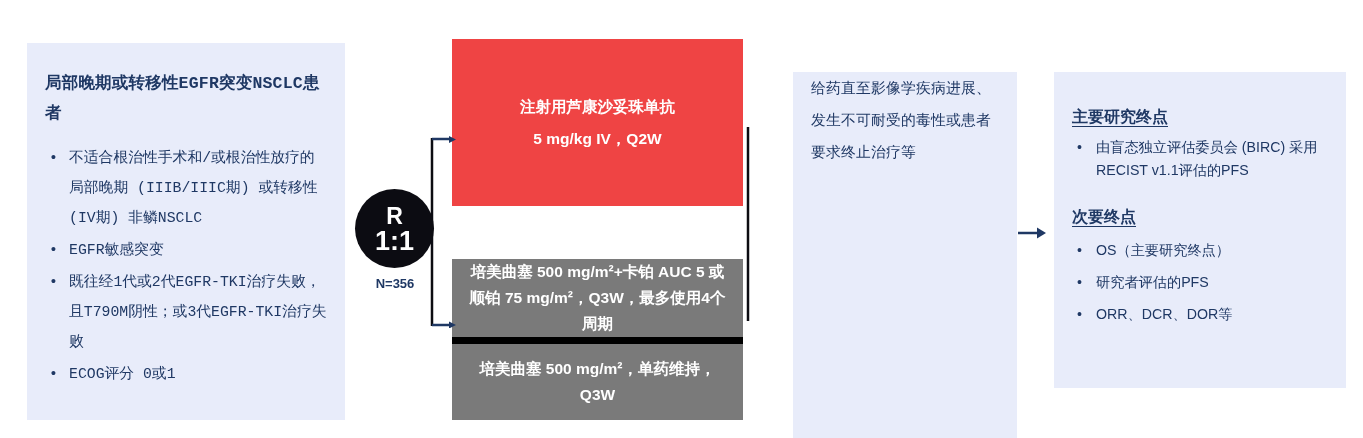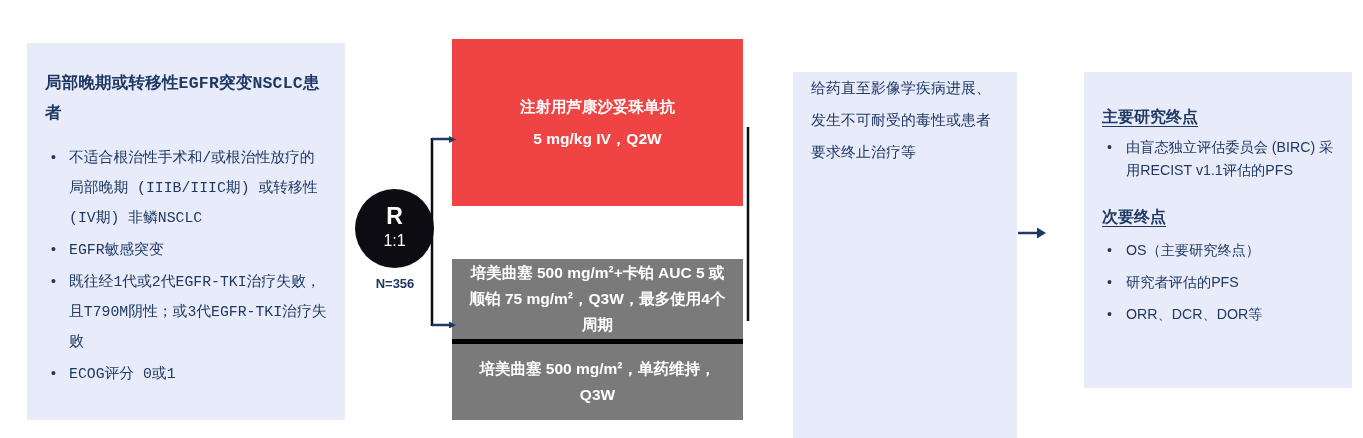--- a/index.html
+++ b/index.html
@@ -74,22 +74,22 @@
     align-items: center;
     justify-content: center;
     z-index: 5;
   }
   #rand-letter {
     font-size: 23px;
     font-weight: bold;
     line-height: 25px;
   }
   #rand-ratio {
-    font-size: 16px;
-    font-weight: normal;
+    font-size: 27px;
+    font-weight: bold;
     line-height: 24px;
   }
   #randomization-n {
     position: absolute;
     left: 352px;
     top: 276px;
     width: 86px;
     text-align: center;
     color: #1f3864;
     font-size: 13px;
@@ -134,21 +134,21 @@
     width: 291px;
     height: 161px;
     background: #7a7a7a;
   }
   #arm-control-induction {
     height: 85px;
     display: flex;
     align-items: center;
     justify-content: flex-start;
     text-align: center;
-    border-bottom: 5px solid #000000;
+    border-bottom: 7px solid #000000;
     box-sizing: border-box;
   }
   #arm-control-maintenance {
     height: 76px;
     display: flex;
     align-items: center;
     justify-content: center;
     text-align: center;
   }
   #arm-control .arm-text {
@@ -191,23 +191,23 @@
     position: absolute;
     left: 1018px;
     top: 221px;
     width: 28px;
     height: 24px;
     z-index: 3;
   }
 
   
   #endpoints-panel {
-    left: 1084px;
+    left: 1054px;
     top: 72px;
-    width: 268px;
+    width: 292px;
     height: 316px;
     padding: 32px 14px 10px 18px;
   }
   .endpoint-heading {
     color: #1f3864;
     font-size: 16px;
     font-weight: bold;
     text-decoration: underline;
     text-underline-offset: 4px;
     line-height: 26px;

